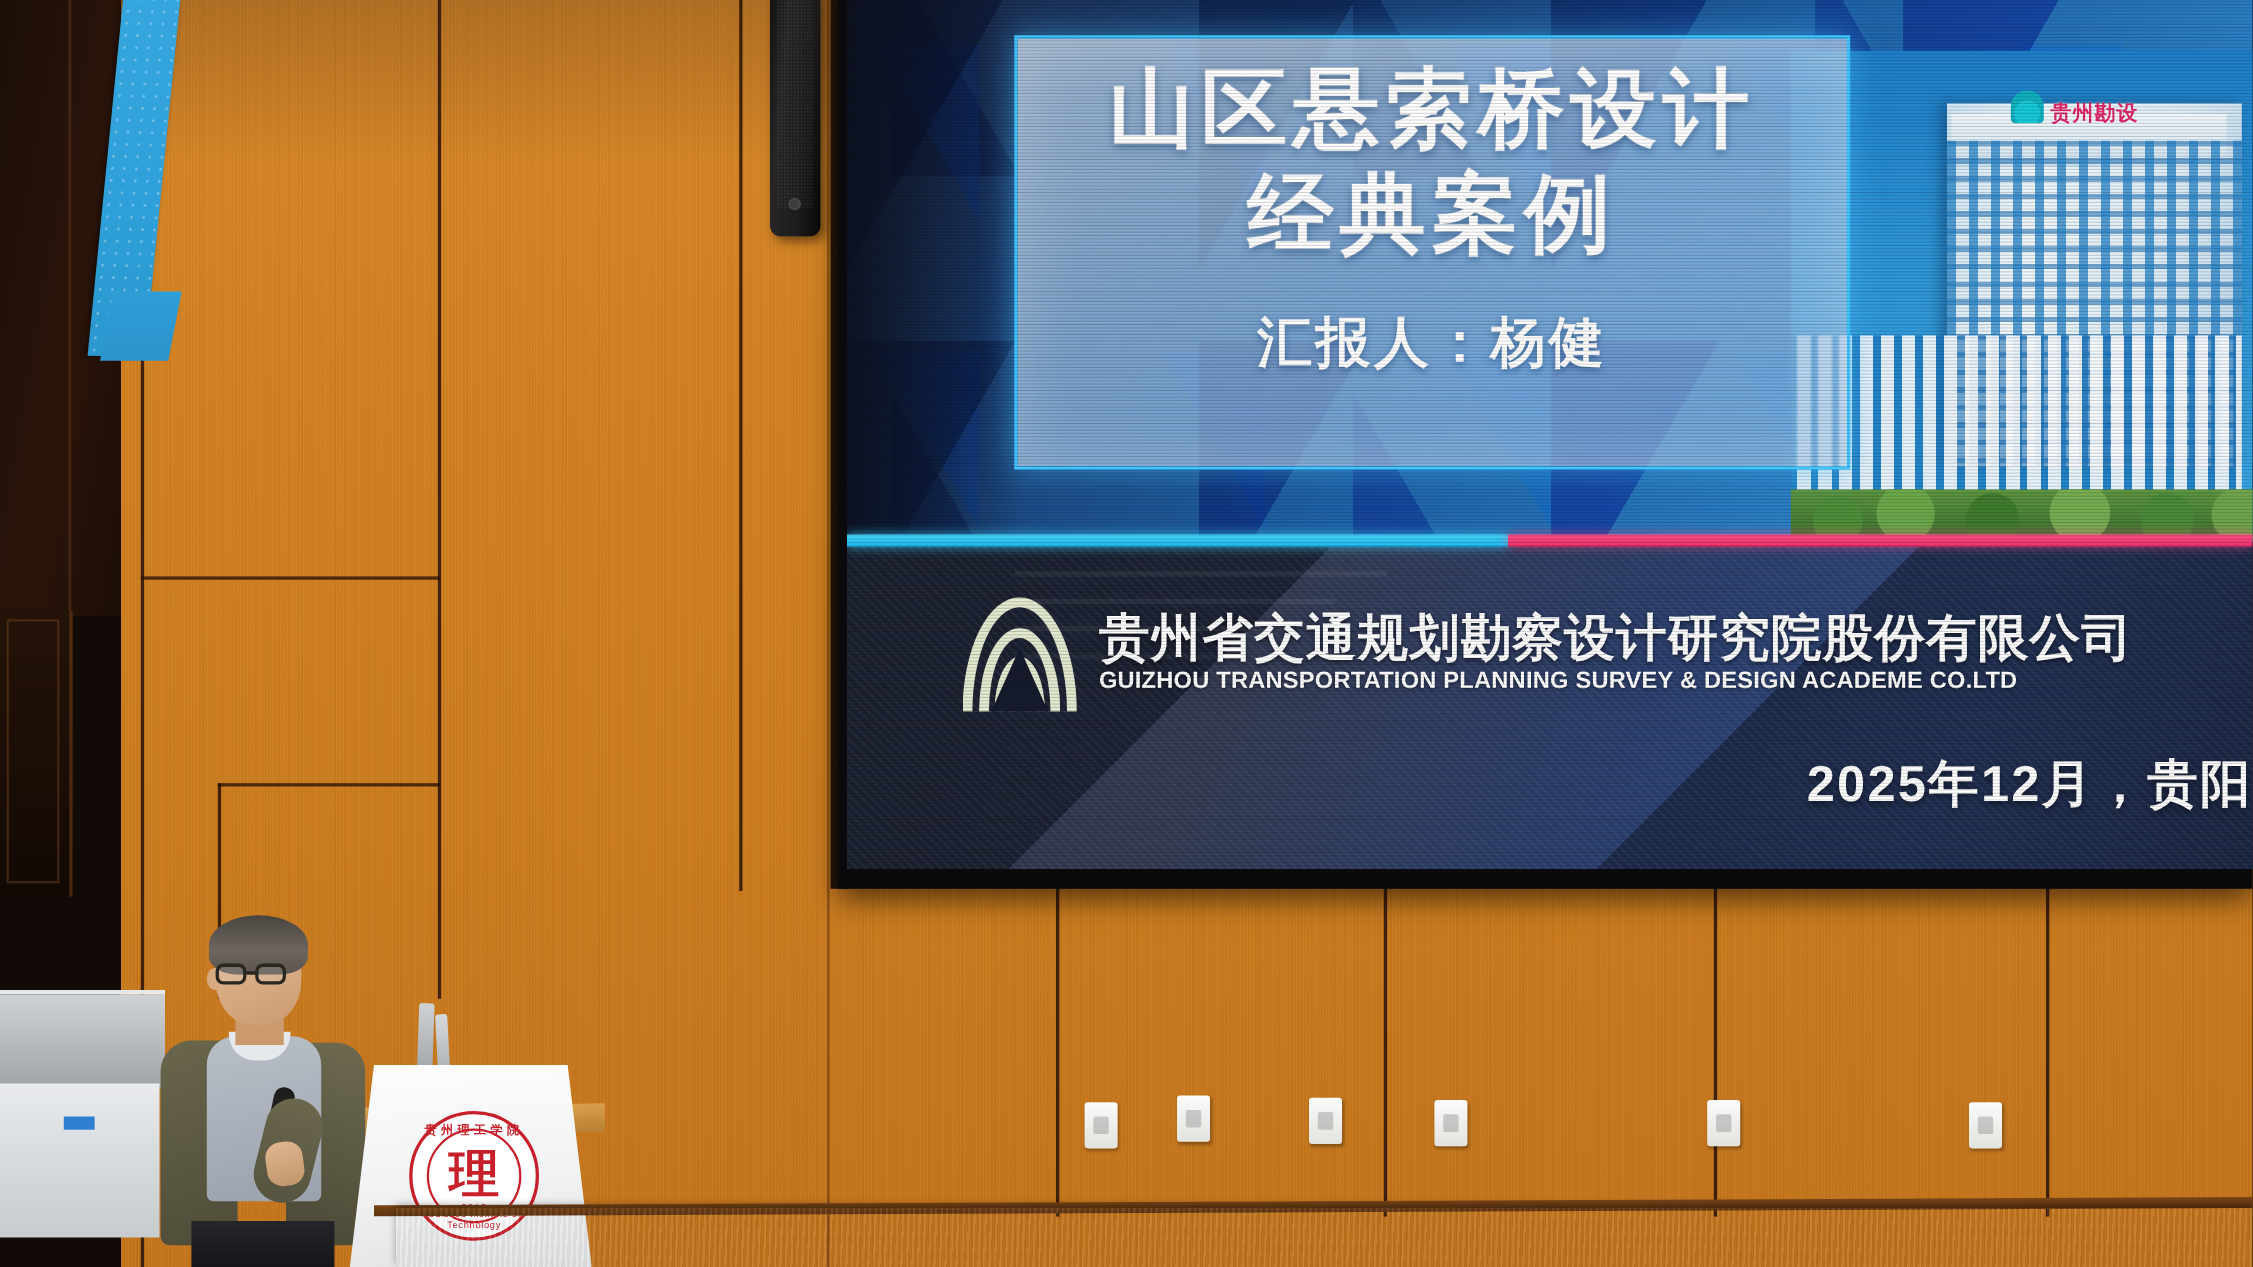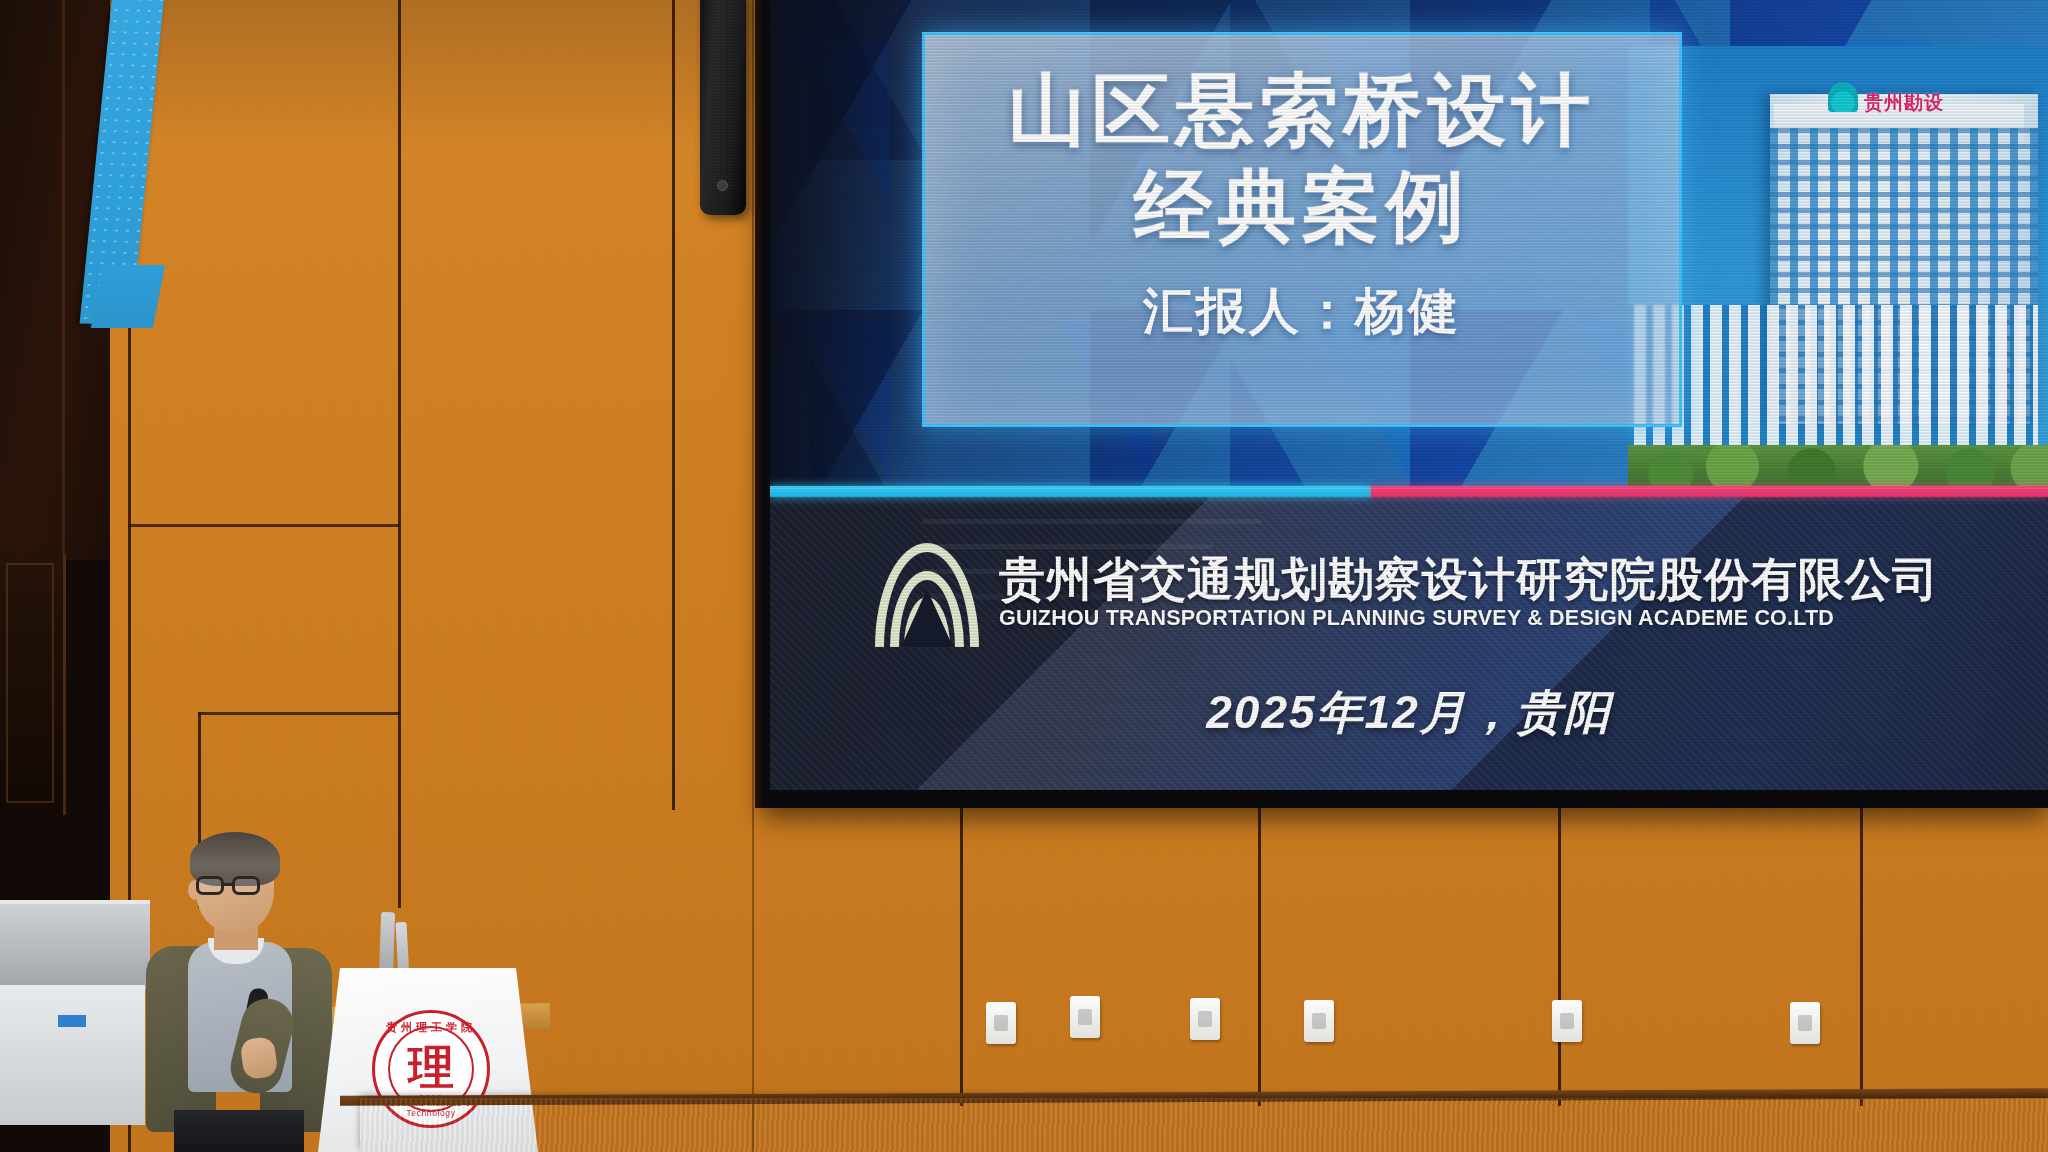--- a/index.html
+++ b/index.html
@@ -163,38 +163,38 @@
     position:absolute; inset:-20px;
     background-image:
       linear-gradient(60deg, rgba(90,140,190,.22) 1px, transparent 1px),
       linear-gradient(-60deg, rgba(90,140,190,.22) 1px, transparent 1px);
     background-size: 105px 180px;
   }
   .card-inner{
     position:relative; z-index:2;
     height:100%;
     display:flex; flex-direction:column; align-items:center; justify-content:flex-start;
-    padding-top: 29px;
+    padding-top: 17px;
   }
   .slide-title-l1, .slide-title-l2 {
     color:#fff;
     font-size: 78px;
     line-height: 1.18;
     font-weight: 700;
     letter-spacing: 6px;
     text-shadow: 0 3px 8px rgba(20,60,110,.55), 0 0 2px rgba(255,255,255,.9);
     white-space: nowrap;
   }
   .slide-title-l2 { margin-top: 4px; }
   .slide-presenter {
     color:#fff;
     font-size: 50px;
     font-weight: 700;
     letter-spacing: 3px;
-    margin-top: 26px;
+    margin-top: 38px;
     text-shadow: 0 3px 7px rgba(20,60,110,.5);
     white-space: nowrap;
   }
 
   
   .building-photo{
     position:absolute; right:0; top:66px; width:420px; height:447px;
     overflow:hidden;
   }
   .sky{
@@ -303,24 +303,23 @@
     color:#fff; font-size:46px; font-weight:700; letter-spacing:1px; white-space:nowrap;
     text-shadow: 0 2px 5px rgba(0,0,0,.55);
     line-height:1.05;
   }
   .company-en{
     color:#fff; font-size:21.5px; font-weight:700; letter-spacing:.2px; white-space:nowrap;
     text-shadow: 0 1px 3px rgba(0,0,0,.5);
     margin-top:3px;
   }
   .slide-date{
-    position:absolute; left:0; right:0; top:185px; text-align:center; z-index:5;
+    position:absolute; left:0; right:0; top:185px; text-align:right; z-index:5;
     color:#fff; font-size:46px; font-weight:600; letter-spacing:2px;
     text-shadow: 0 3px 7px rgba(0,0,0,.5);
-    font-style: italic;
   }
 
   
   .stage-top{
     position:absolute; left:360px; top:1098px; width:1688px; height:54px;
     background: linear-gradient(180deg,#e0a456 0%, #d99a4a 28%, #cf8f3f 100%);
     background-image: repeating-linear-gradient(92deg, rgba(255,255,255,.07) 0 2px, rgba(0,0,0,.05) 2px 5px);
     box-shadow: 0 -3px 7px rgba(0,0,0,.35);
   }
   .stage-edge{

